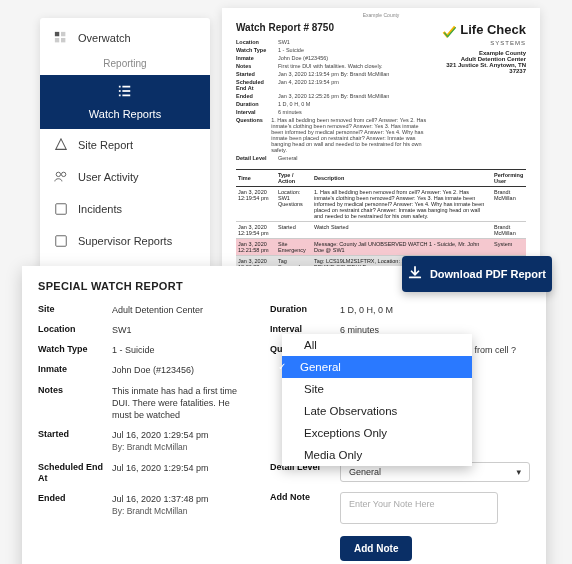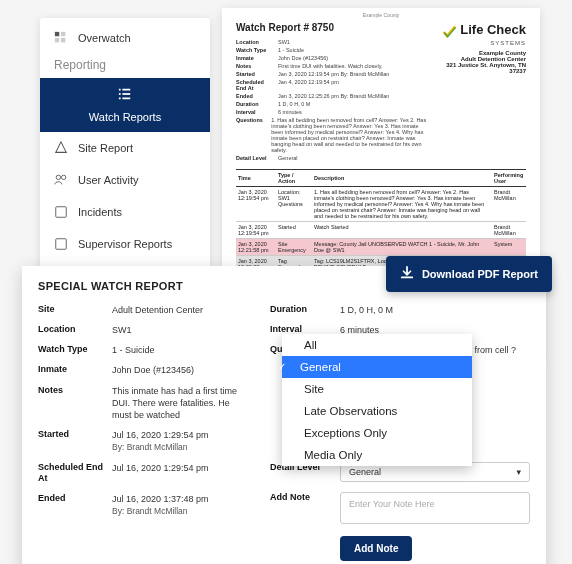--- a/index.html
+++ b/index.html
@@ -30,22 +30,23 @@
     display: flex;
     align-items: center;
     gap: 10px;
     padding: 9px 14px;
     font-size: 11px;
     color: #333;
     cursor: pointer;
   }
   .sidebar-section-label {
     padding: 4px 14px 6px;
-    font-size: 12px;
+    font-size: 10px;
     color: #888;
+    text-align: center;
   }
   .sidebar-item.active {
     background: #0a2f66;
     color: #fff;
     flex-direction: column;
   }
   .sidebar-item .icon {
     width: 14px; height: 14px;
     display:flex;align-items:center;justify-content:center;
   }
@@ -102,21 +103,21 @@
   .byline { color:#555; font-size:8.5px; margin-top:1px;}
 
   .download-btn {
     position:absolute;
     top: -10px;
     right: -6px;
     background:#0a2f66;
     color:#fff;
     font-size:11px;
     font-weight:600;
-    padding:10px 14px;
+    padding:10px 6px;
     border-radius:4px;
     display:flex;
     align-items:center;
     gap:8px;
     box-shadow: 0 3px 8px rgba(0,0,0,0.25);
     cursor:pointer;
     z-index:6;
   }
 
   .dropdown {
@@ -148,21 +149,21 @@
     justify-content:space-between;
     align-items:center;
     color:#333;
     cursor:pointer;
   }
   .textarea-box {
     border:1px solid #ccc;
     border-radius:3px;
     padding:6px 8px;
     font-size:9px;
-    width: 190px;
+    width: 158px;
     height: 32px;
     color:#aaa;
   }
   .add-note-btn {
     background:#0a2f66;
     color:#fff;
     border:none;
     border-radius:4px;
     padding:7px 14px;
     font-size:10px;

